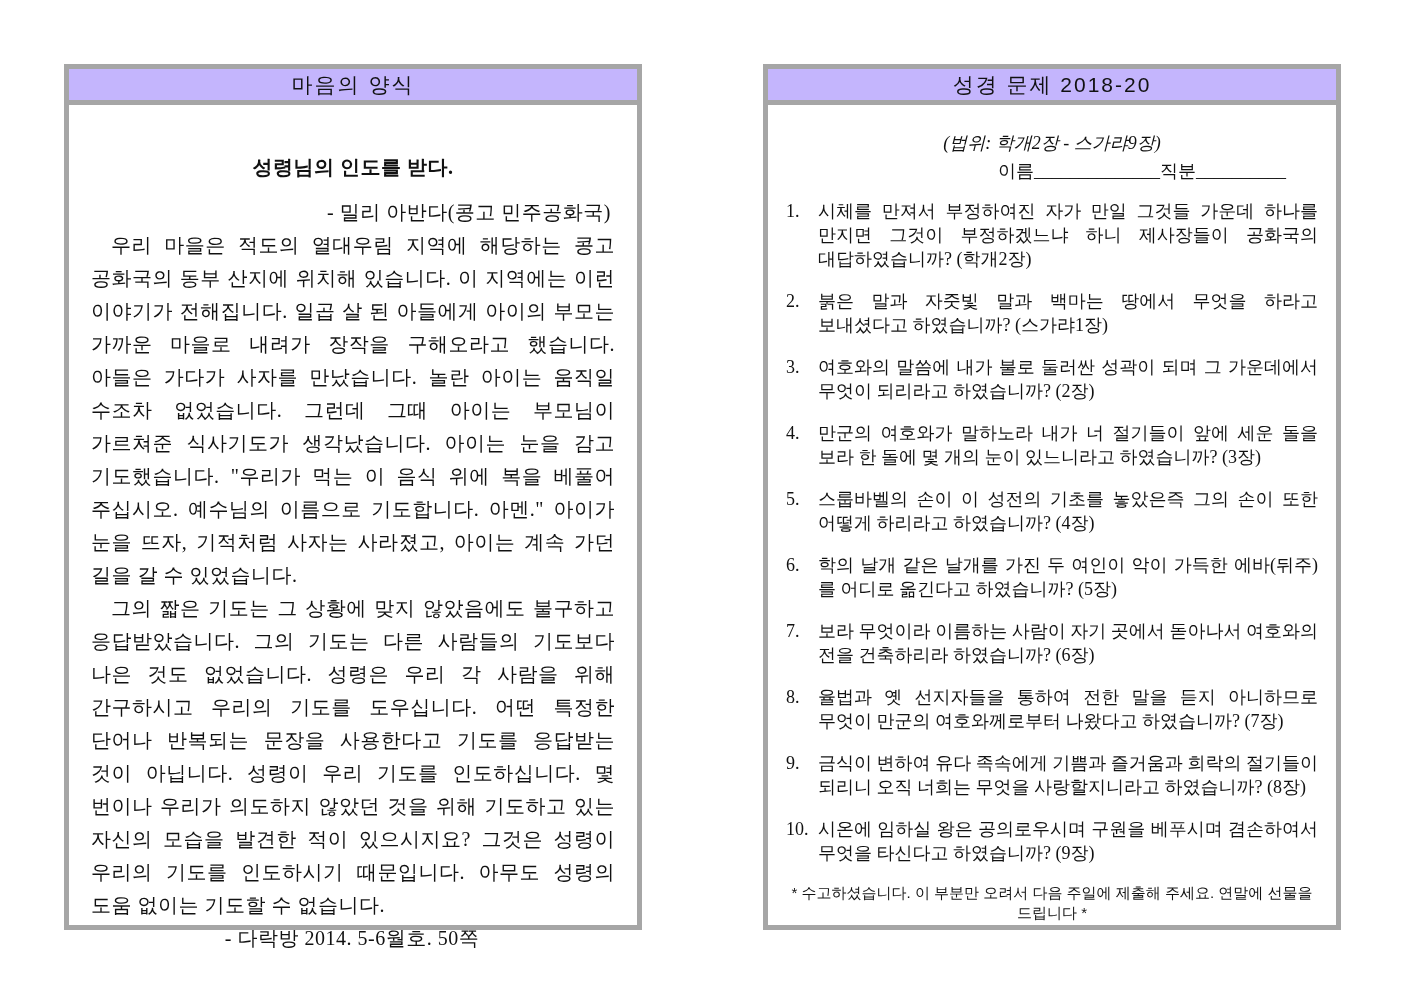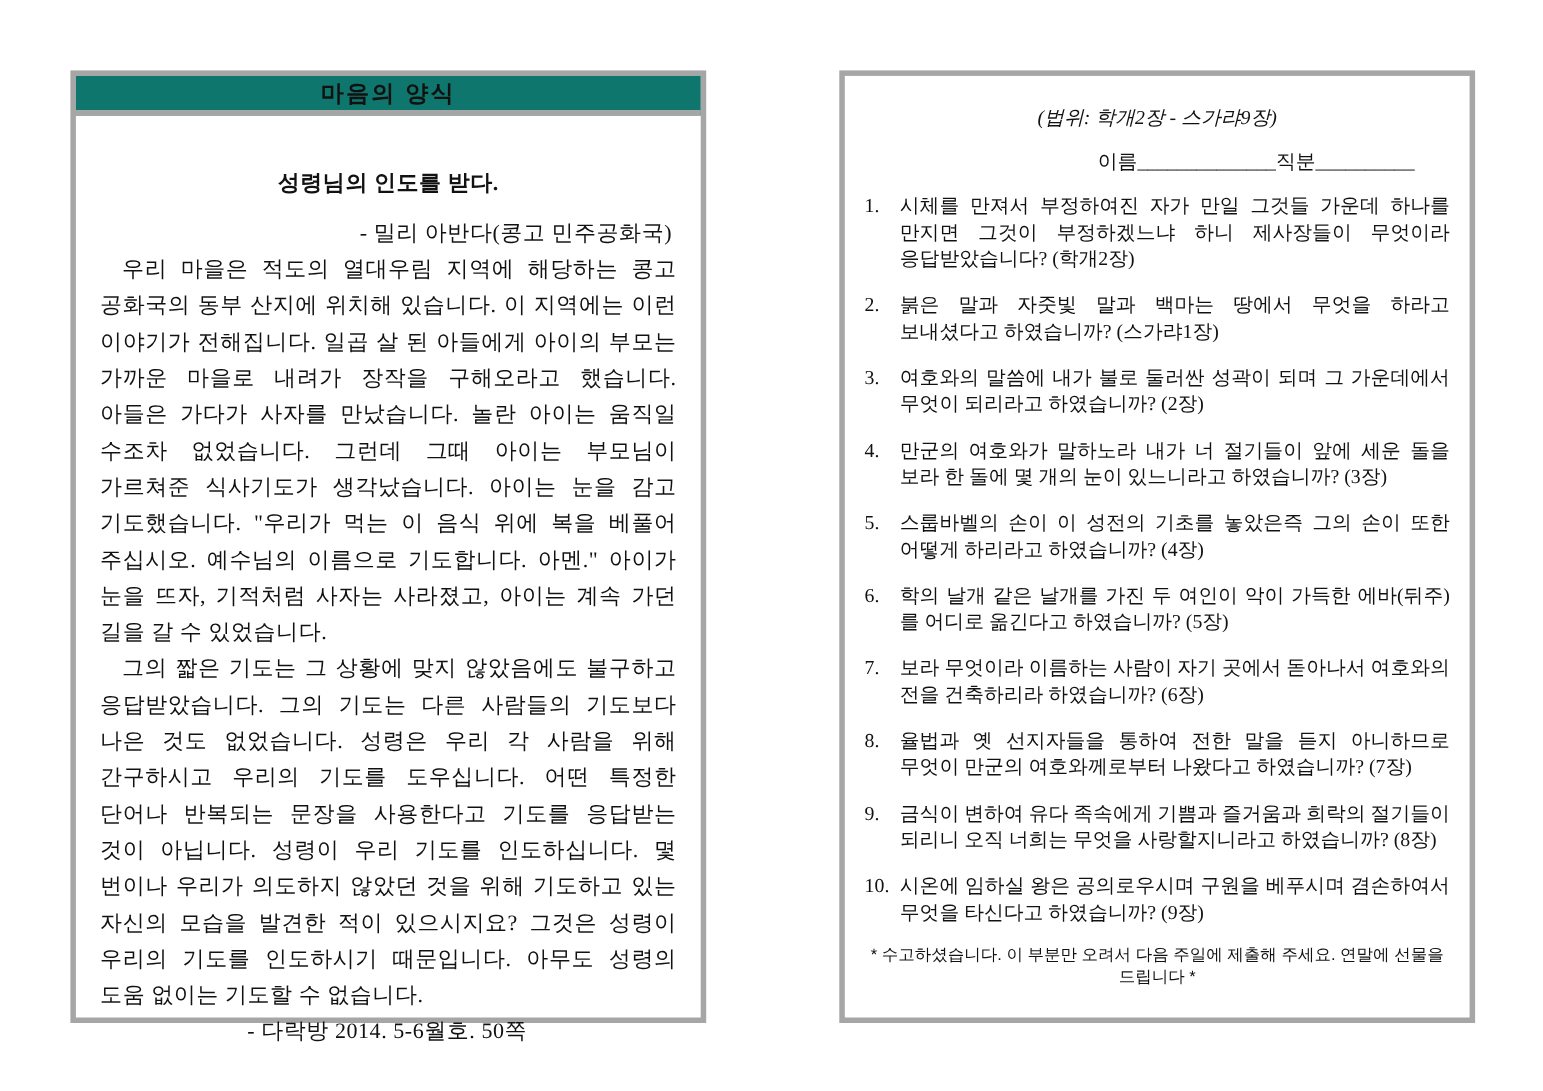--- a/index.html
+++ b/index.html
@@ -16,46 +16,46 @@
     width: 578px; height: 866px;
     border: 5px solid #a6a6a6;
     box-sizing: border-box;
     background: #ffffff;
   }
   .panel-left  { left: 64px; }
   .panel-right { left: 763px; }
 
   .panel-header {
     height: 31px;
-    background: #0f766e;
+    background: #c4b5fd;
     border-bottom: 5px solid #a6a6a6;
     display: flex; align-items: center; justify-content: center;
     font-family: "Liberation Sans", sans-serif;
-    font-weight: bold; font-size: 21px; letter-spacing: 2px;
+    font-weight: normal; font-size: 21px; letter-spacing: 2px;
     color: #111111;
   }
 
   
   .left-body {
     padding: 34px 22px 0 22px;
     font-size: 20px; line-height: 33px;
     letter-spacing: 0.5px;
   }
   .essay-title  { margin: 12px; text-align: center; font-weight: bold; font-size: 20px; line-height: 33px; }
   .essay-author { text-align: right; line-height: 33px; padding-right: 4px; }
   .essay-para   { margin: 0; text-align: justify; text-indent: 20px; word-break: keep-all; text-justify: inter-word; }
   .essay-source { text-align: center; line-height: 33px; padding-right: 2px; }
 
   
   .right-body {
     padding: 26px 18px 0 18px;
     font-size: 18px; line-height: 24px;
   }
   .quiz-scope { text-align: center; font-style: italic; }
-  .name-line  { text-align: right; padding-right: 32px; margin-top: 16px; white-space: nowrap; }
+  .name-line  { text-align: right; padding-right: 32px; margin-top: 4px; white-space: nowrap; }
   .name-line .blank { letter-spacing: 0; }
   .questions  { list-style: none; margin: 16px 0 0 0; padding: 0; }
   .question   { display: flex; margin-bottom: 18px; }
   .qnum  { flex: 0 0 32px; }
   .qtext { flex: 1; text-align: justify; word-break: keep-all; }
   .quiz-footer {
     margin-top: 0;
     font-size: 15px; line-height: 20px;
     text-align: center;
     font-family: "Liberation Sans", sans-serif;
@@ -73,31 +73,34 @@
     <div class="left-body">
       <h2 class="essay-title">성령님의 인도를 받다.</h2>
       <div class="essay-author">- 밀리 아반다(콩고 민주공화국)</div>
       <p class="essay-para">우리 마을은 적도의 열대우림 지역에 해당하는 콩고 공화국의 동부 산지에 위치해 있습니다. 이 지역에는 이런 이야기가 전해집니다. 일곱 살 된 아들에게 아이의 부모는 가까운 마을로 내려가 장작을 구해오라고 했습니다. 아들은 가다가 사자를 만났습니다. 놀란 아이는 움직일 수조차 없었습니다. 그런데 그때 아이는 부모님이 가르쳐준 식사기도가 생각났습니다. 아이는 눈을 감고 기도했습니다. "우리가 먹는 이 음식 위에 복을 베풀어 주십시오. 예수님의 이름으로 기도합니다. 아멘." 아이가 눈을 뜨자, 기적처럼 사자는 사라졌고, 아이는 계속 가던 길을 갈 수 있었습니다.</p>
       <p class="essay-para">그의 짧은 기도는 그 상황에 맞지 않았음에도 불구하고 응답받았습니다. 그의 기도는 다른 사람들의 기도보다 나은 것도 없었습니다. 성령은 우리 각 사람을 위해 간구하시고 우리의 기도를 도우십니다. 어떤 특정한 단어나 반복되는 문장을 사용한다고 기도를 응답받는 것이 아닙니다. 성령이 우리 기도를 인도하십니다. 몇 번이나 우리가 의도하지 않았던 것을 위해 기도하고 있는 자신의 모습을 발견한 적이 있으시지요? 그것은 성령이 우리의 기도를 인도하시기 때문입니다. 아무도 성령의 도움 없이는 기도할 수 없습니다.</p>
       <div class="essay-source">- 다락방 2014. 5-6월호. 50쪽</div>
     </div>
   </section>
 
   <section class="panel panel-right">
+    <header class="panel-header">
+      <span>성경 문제 2018-20</span>
+    </header>
     <div class="right-body">
       <div class="quiz-scope">(법위: 학개2장 - 스가랴9장)</div>
 
       <div class="name-line">
         <span>이름</span><span class="blank">______________</span><span>직분</span><span class="blank">__________</span>
       </div>
 
       <ol class="questions">
         <li class="question">
           <span class="qnum">1.</span>
-          <span class="qtext">시체를 만져서 부정하여진 자가 만일 그것들 가운데 하나를 만지면 그것이 부정하겠느냐 하니 제사장들이 무엇이라 응답받았습니다? (학개2장)</span>
+          <span class="qtext">시체를 만져서 부정하여진 자가 만일 그것들 가운데 하나를 만지면 그것이 부정하겠느냐 하니 제사장들이 공화국의 대답하였습니까? (학개2장)</span>
         </li>
         <li class="question">
           <span class="qnum">2.</span>
           <span class="qtext">붉은 말과 자줏빛 말과 백마는 땅에서 무엇을 하라고 보내셨다고 하였습니까? (스가랴1장)</span>
         </li>
         <li class="question">
           <span class="qnum">3.</span>
           <span class="qtext">여호와의 말씀에 내가 불로 둘러싼 성곽이 되며 그 가운데에서 무엇이 되리라고 하였습니까? (2장)</span>
         </li>
         <li class="question">

